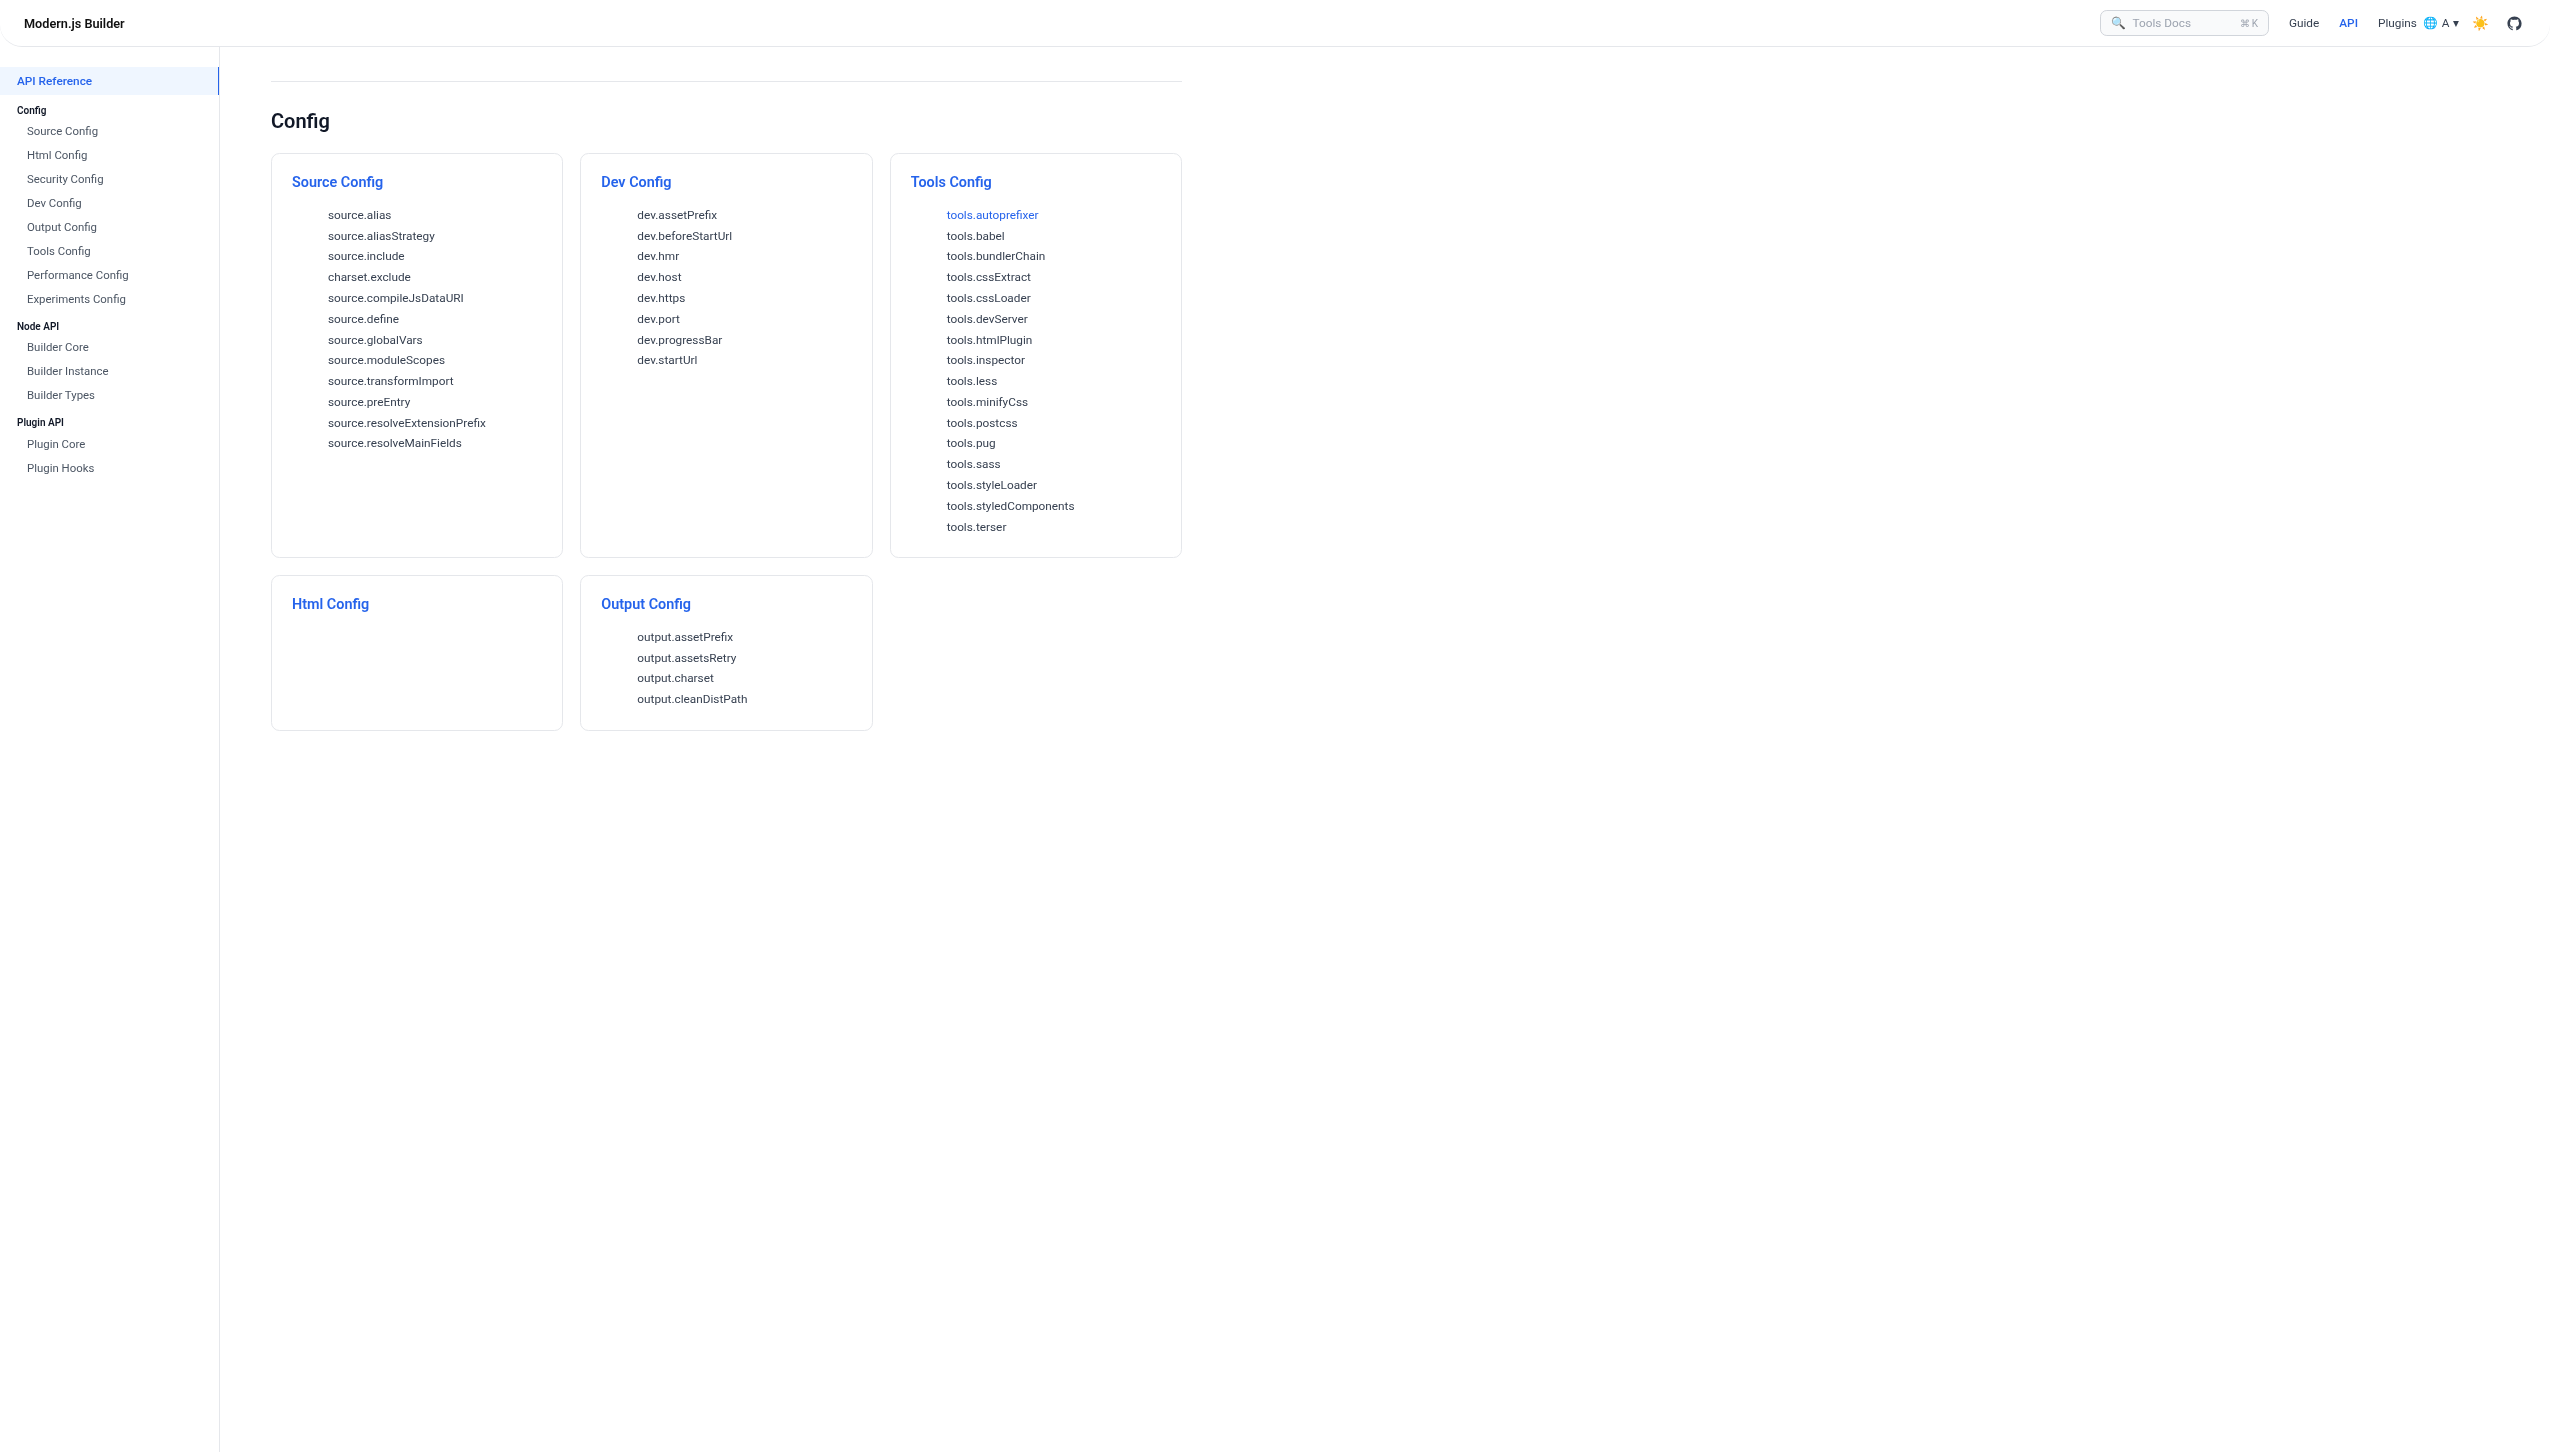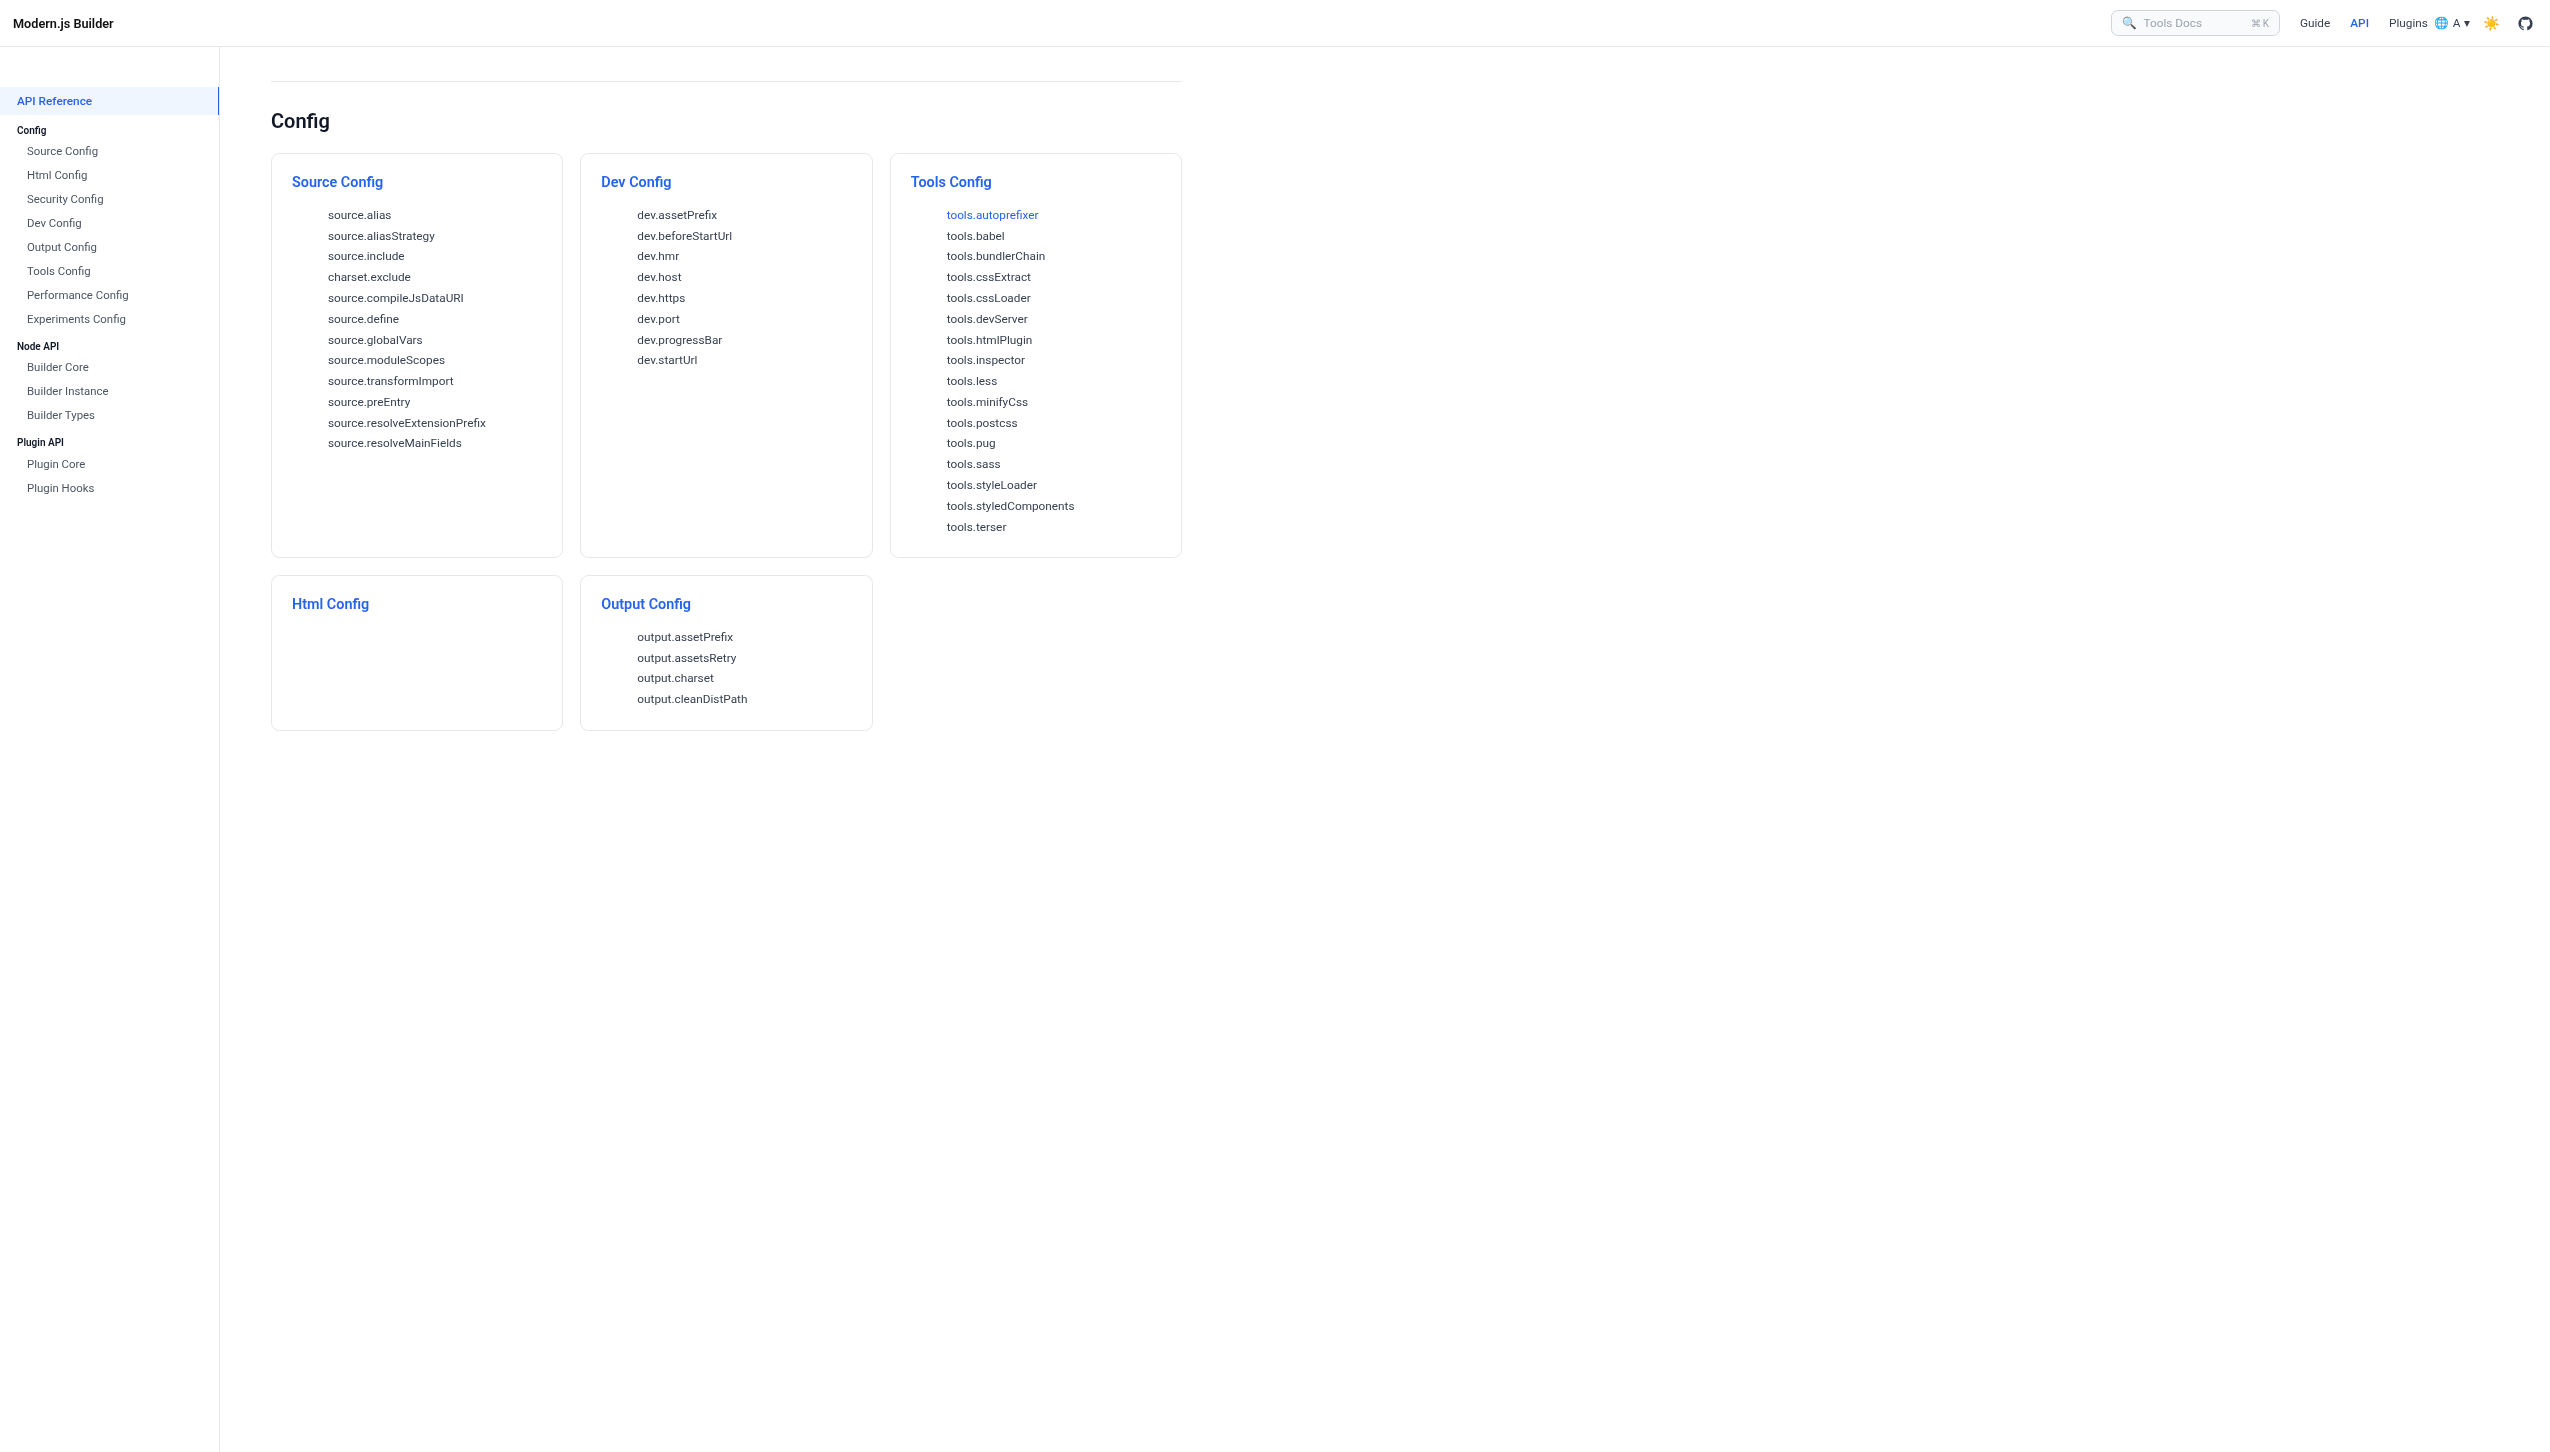--- a/index.html
+++ b/index.html
@@ -15,29 +15,30 @@
       background: #fff;
       display: flex;
       flex-direction: column;
       min-height: 100vh;
     }
 
     
     .header {
       display: flex;
       align-items: center;
-      padding: 0 13px;
+      padding: 0 24px;
       height: 47px;
       border-bottom: 0.8px solid #e5e7eb;
       position: fixed;
       top: 0;
       left: 0;
       right: 0;
       background: #fff;
       z-index: 100;
+      border-radius: 22px;
     }
 
     .header-logo {
       font-size: 12.7px;
       font-weight: 600;
       color: #111;
       margin-right: auto;
     }
 
     .header-search {
@@ -141,21 +142,20 @@
       background: #fff;
     }
 
     .sidebar-item {
       display: block;
       padding: 6.8px 17px;
       font-size: 11.8px;
       color: #374151;
       cursor: pointer;
       text-decoration: none;
-      margin-top: 20px;
     }
 
     .sidebar-item.active {
       background: #eff6ff;
       color: #2563eb;
       font-weight: 500;
       border-right: 1.7px solid #2563eb;
     }
 
     .sidebar-section-title {

